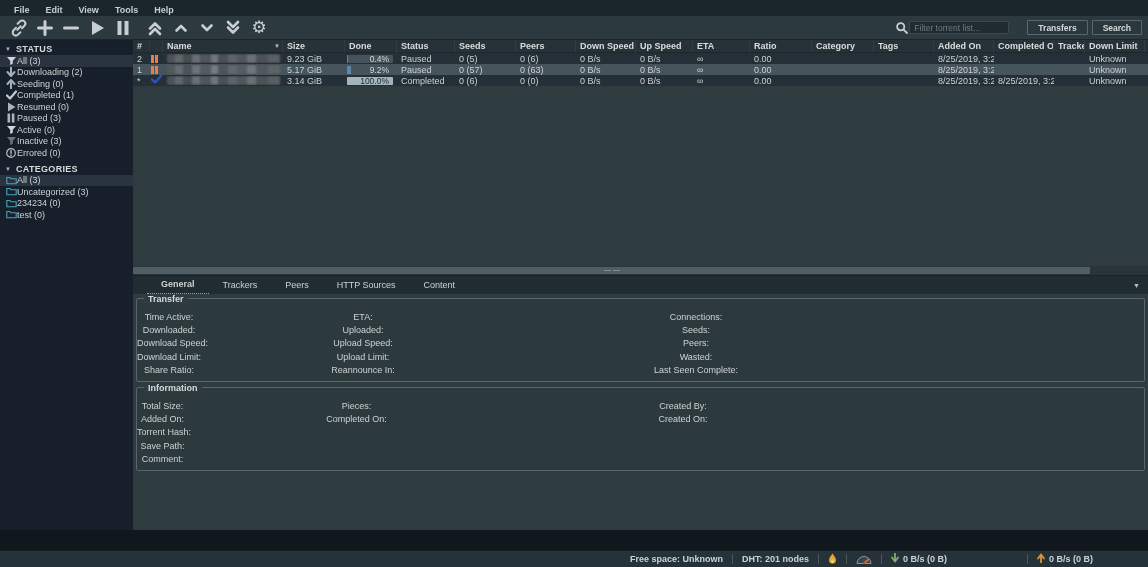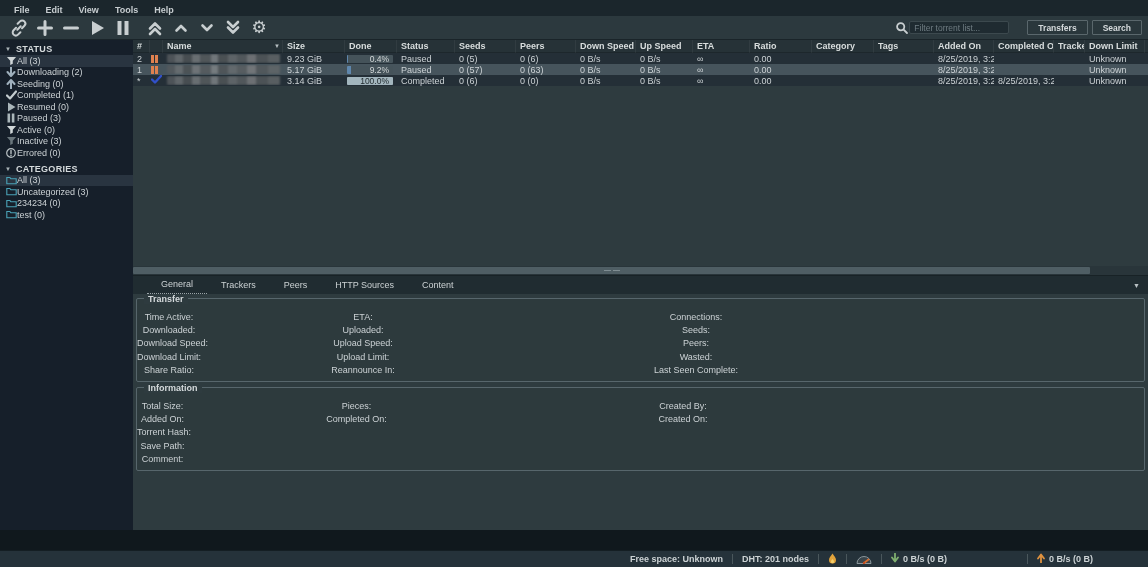--- a/index.html
+++ b/index.html
@@ -73,21 +73,21 @@
   
   .hscroll { height:9px; flex:0 0 auto; background:#29353a; position:relative; }
   .hthumb { position:absolute; left:0; top:1px; height:7px; width:957px; background:#4f5e64; border-radius:1px;
             display:flex; align-items:center; justify-content:center; gap:2px; }
   .hthumb i { width:7px; height:1px; background:#7f8d92; display:block; }
 
   
   .tabsbar { height:19px; flex:0 0 auto; background:#202c31; display:flex; align-items:center;
              padding-left:14px; gap:0; border-top:1px solid #182226; }
   .tab { padding:0 14px; font-size:9px; color:#ccd2d4; line-height:17px; }
-  .tab.active { font-weight:400; border-bottom:1px dotted #9aa4a8; }
+  .tab.active { font-weight:700; border-bottom:1px dotted #9aa4a8; }
   .tabs-spacer { flex:1; }
   .panel-caret { font-size:7px; color:#b9c1c4; padding-right:8px; }
 
   
   .panel { flex:1; background:#2e3b3f; padding:4px 3px 0 3px; overflow:hidden; }
   .fieldset { border:1px solid #57666c; border-radius:2px; position:relative;
               background:#2d3a3d; margin:0 0 5px 0; padding:12px 0 4px 0; }
   .fieldset .legend { position:absolute; top:-5px; left:7px; background:#2e3b3f; padding:0 4px;
                       font-weight:700; font-size:9px; color:#d5dadc; line-height:10px; }
   .fgrid { display:grid; row-gap:0; }

